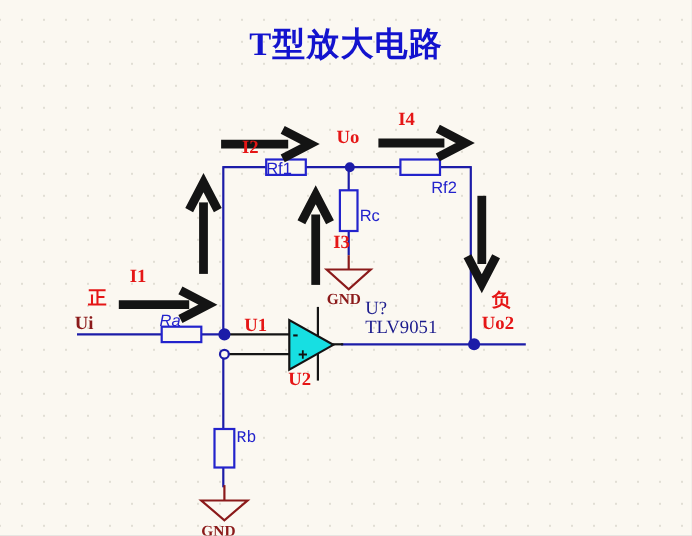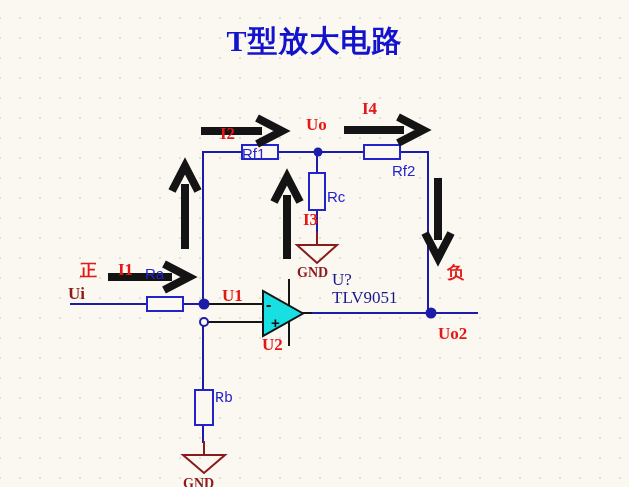--- a/index.html
+++ b/index.html
@@ -112,32 +112,32 @@
       </g>
     </g>
   </svg>
 
   <div class="lbl title">T型放大电路</div>
 
   <div class="lbl net" style="left:220px;top:105px;margin-top:20px;">I2</div>
   <div class="lbl net" style="left:306px;top:116px;font-family:Liberation Serif, serif;">Uo</div>
   <div class="lbl net" style="left:362px;top:100px;">I4</div>
   <div class="lbl net" style="left:281px;top:211px;margin-left:22px;">I3</div>
-  <div class="lbl net" style="left:118px;top:261px;">I1</div>
+  <div class="lbl net" style="left:118px;top:242px;">I1</div>
   <div class="lbl net" style="left:80px;top:262px;">正</div>
   <div class="lbl net maroon" style="left:68px;top:285px;">Ui</div>
   <div class="lbl net" style="left:222px;top:287px;">U1</div>
   <div class="lbl net" style="left:222px;top:336px;margin-left:40px;">U2</div>
   <div class="lbl net" style="left:447px;top:264px;">负</div>
-  <div class="lbl net" style="left:438px;top:285px;margin-top:40px;">Uo2</div>
+  <div class="lbl net" style="left:438px;top:285px;">Uo2</div>
 
   <div class="lbl comp" style="left:242px;top:146px;">Rf1</div>
   <div class="lbl comp" style="left:364px;top:163px;margin-left:28px;">Rf2</div>
   <div class="lbl comp" style="left:327px;top:189px;">Rc</div>
-  <div class="lbl comp" style="left:145px;top:266px;">Ra</div>
+  <div class="lbl comp" style="left:145px;top:284px;font-style:italic;">Ra</div>
   <div class="lbl comp" style="left:215px;top:391px;font-family:Liberation Mono, monospace;">Rb</div>
 
   <div class="lbl navy" style="left:332px;top:271px;">U?</div>
   <div class="lbl navy" style="left:332px;top:289px;">TLV9051</div>
   <div class="lbl opamp-sign" style="left:266px;top:297px;font-size:16px;">-</div>
   <div class="lbl opamp-sign" style="left:271px;top:315px;font-size:15px;">+</div>
 
   <div class="lbl gnd-text" style="left:297px;top:266px;">GND</div>
   <div class="lbl gnd-text" style="left:183px;top:477px;">GND</div>
 

